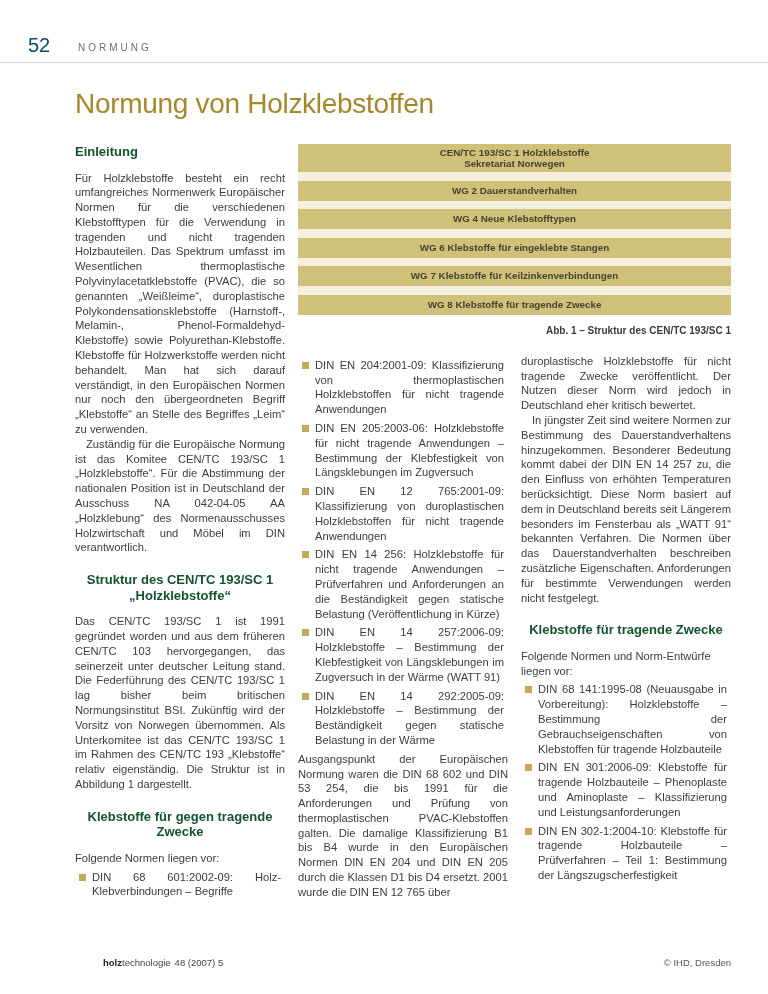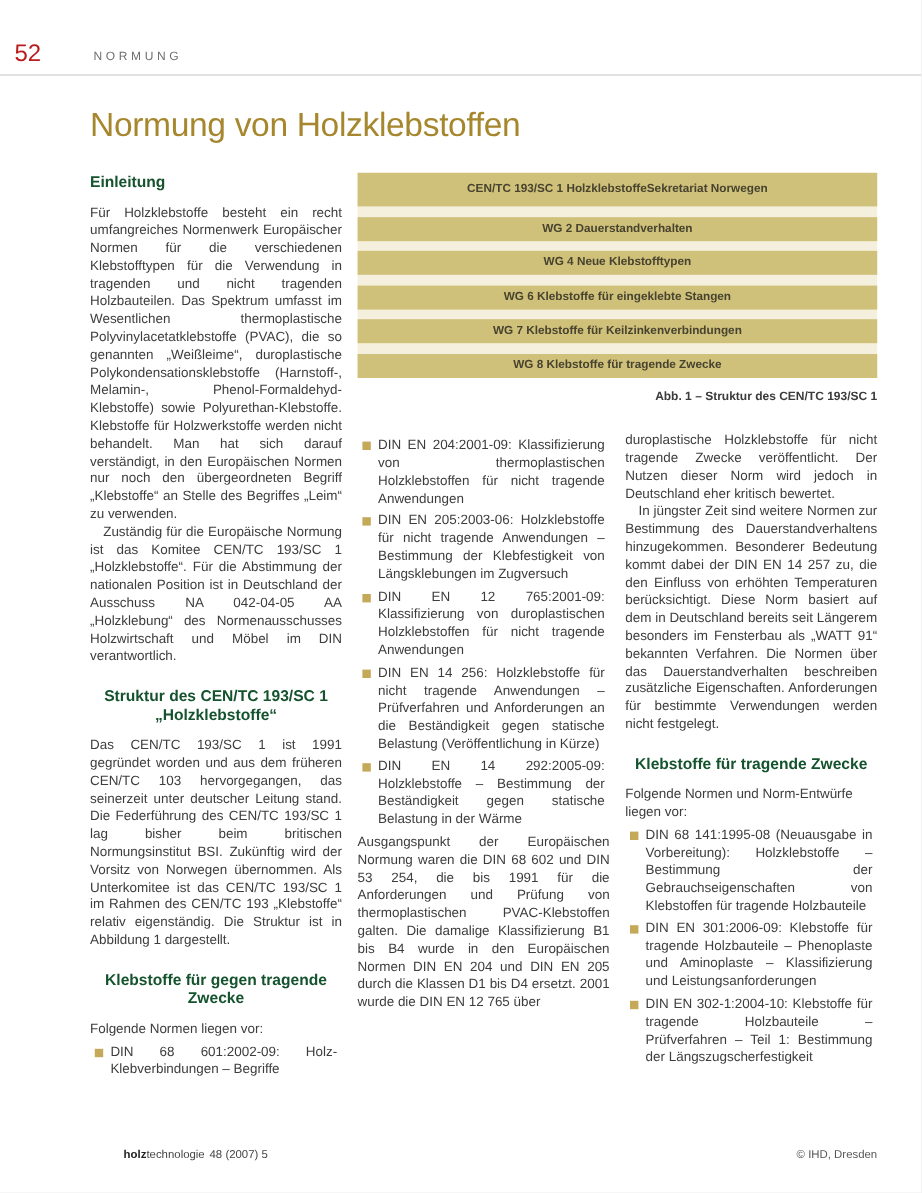--- a/index.html
+++ b/index.html
@@ -4,22 +4,22 @@
 <style>
   html,body{margin:0;padding:0;background:#e8e8e8;}
   .page{
     position:relative;width:768px;height:994px;margin:0 auto;
     background:#ffffff;overflow:hidden;
     font-family:"Liberation Sans","DejaVu Sans",sans-serif;
     color:#3d3d3d;
   }
   
   .page-number{
-    position:absolute;left:12px;top:34px;
-    font-size:20px;color:#b91c1c;font-weight:400;
+    position:absolute;left:28px;top:34px;
+    font-size:20px;color:#0c4a6e;font-weight:400;
   }
   .section-label{
     position:absolute;left:78px;top:42px;
     font-size:10px;letter-spacing:3px;color:#6f6f6f;font-weight:400;
   }
   .header-rule{
     position:absolute;left:0;right:0;top:62px;height:1px;background:#cfcfcf;
   }
   .article-title{
     position:absolute;left:75px;top:88px;
@@ -55,21 +55,21 @@
   .bullet::before{
     content:"";position:absolute;left:0;top:4px;
     width:7px;height:7px;background:#c3a958;
   }
   .para-gap{margin-top:14px;}
   
   .diagram-panel{background:#f5f0dd;}
   .bar{
     background:#cfc07a;color:#47432f;font-weight:bold;
     font-size:9.8px;line-height:11.5px;text-align:center;
-    display:flex;justify-content:center;align-items:center;
+    display:flex;flex-direction:column;justify-content:center;align-items:center;
     height:20px;
   }
   .bar.root{height:28px;}
   .bar + .bar{margin-top:8.5px;}
   .diagram-caption{
     margin:9px 0 0 0;font-size:10px;font-weight:bold;color:#3b3b3b;
     text-align:right;
   }
   .diagram{margin-bottom:12px;}
   
@@ -118,20 +118,21 @@
         <div class="bar">WG 8 Klebstoffe für tragende Zwecke</div>
       </div>
       <p class="diagram-caption">Abb. 1 – Struktur des CEN/TC 193/SC 1</p>
     </div>
 
     <div class="col-mid">
       <div class="bullet">DIN EN 204:2001-09: Klassifizierung von thermoplastischen Holzklebstoffen für nicht tragende Anwendungen</div>
       <div class="bullet">DIN EN 205:2003-06: Holzklebstoffe für nicht tragende Anwendungen – Bestimmung der Klebfestigkeit von Längsklebungen im Zugversuch</div>
       <div class="bullet">DIN EN 12 765:2001-09: Klassifizierung von duroplastischen Holzklebstoffen für nicht tragende Anwendungen</div>
       <div class="bullet">DIN EN 14 256: Holzklebstoffe für nicht tragende Anwendungen – Prüfverfahren und Anforderungen an die Beständigkeit gegen statische Belastung (Veröffentlichung in Kürze)</div>
+      <div class="bullet">DIN EN 14 257:2006-09: Holzklebstoffe – Bestimmung der Klebfestigkeit von Längsklebungen im Zugversuch in der Wärme (WATT 91)</div>
       <div class="bullet">DIN EN 14 292:2005-09: Holzklebstoffe – Bestimmung der Beständigkeit gegen statische Belastung in der Wärme</div>
       <p class="body para-gap">Ausgangspunkt der Europäischen Normung waren die DIN 68 602 und DIN 53 254, die bis 1991 für die Anforderungen und Prüfung von thermoplastischen PVAC-Klebstoffen galten. Die damalige Klassifizierung B1 bis B4 wurde in den Europäischen Normen DIN EN 204 und DIN EN 205 durch die Klassen D1 bis D4 ersetzt. 2001 wurde die DIN EN 12 765 über</p>
     </div>
 
     <div class="col-right">
       <p class="body">duroplastische Holzklebstoffe für nicht tragende Zwecke veröffentlicht. Der Nutzen dieser Norm wird jedoch in Deutschland eher kritisch bewertet.</p>
       <p class="body indent">In jüngster Zeit sind weitere Normen zur Bestimmung des Dauerstandverhaltens hinzugekommen. Besonderer Bedeutung kommt dabei der DIN EN 14 257 zu, die den Einfluss von erhöhten Temperaturen berücksichtigt. Diese Norm basiert auf dem in Deutschland bereits seit Längerem besonders im Fensterbau als „WATT 91“ bekannten Verfahren. Die Normen über das Dauerstandverhalten beschreiben zusätzliche Eigenschaften. Anforderungen für bestimmte Verwendungen werden nicht festgelegt.</p>
       <h2 class="section-heading spaced">Klebstoffe für tragende Zwecke</h2>
       <p class="list-intro">Folgende Normen und Norm-Entwürfe liegen vor:</p>
       <div class="bullet">DIN 68 141:1995-08 (Neuausgabe in Vorbereitung): Holzklebstoffe – Bestimmung der Gebrauchseigenschaften von Klebstoffen für tragende Holzbauteile</div>

